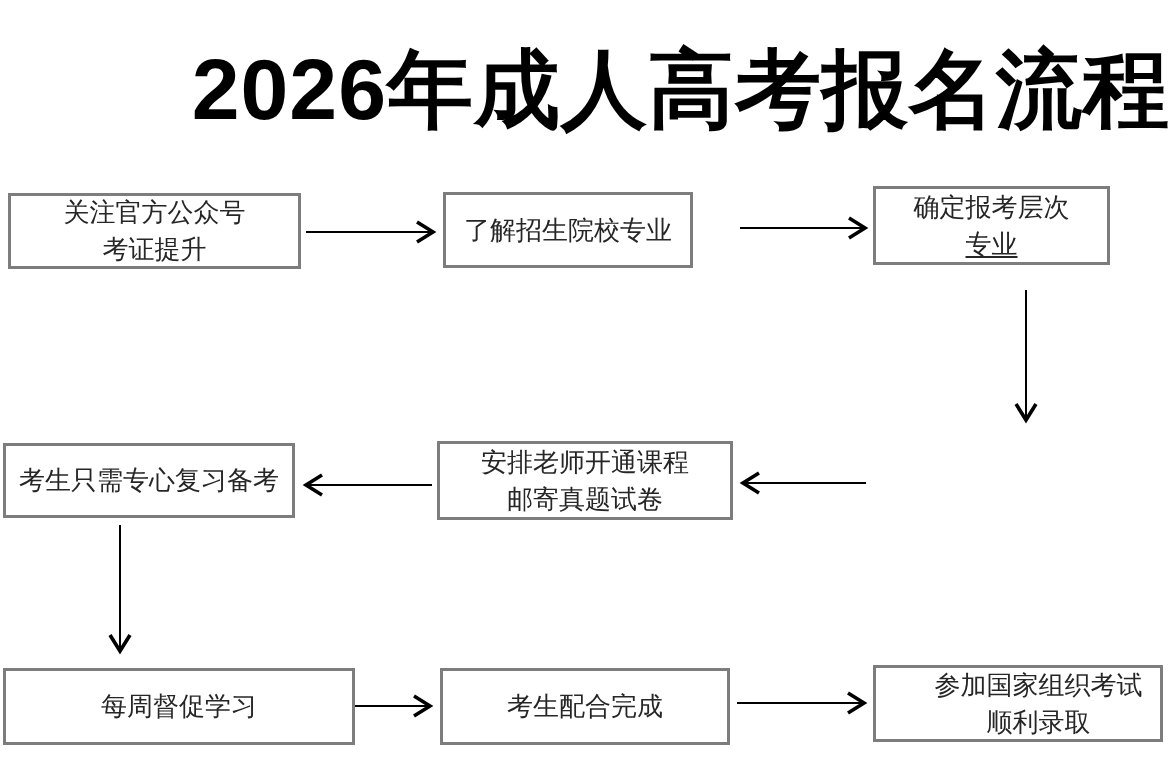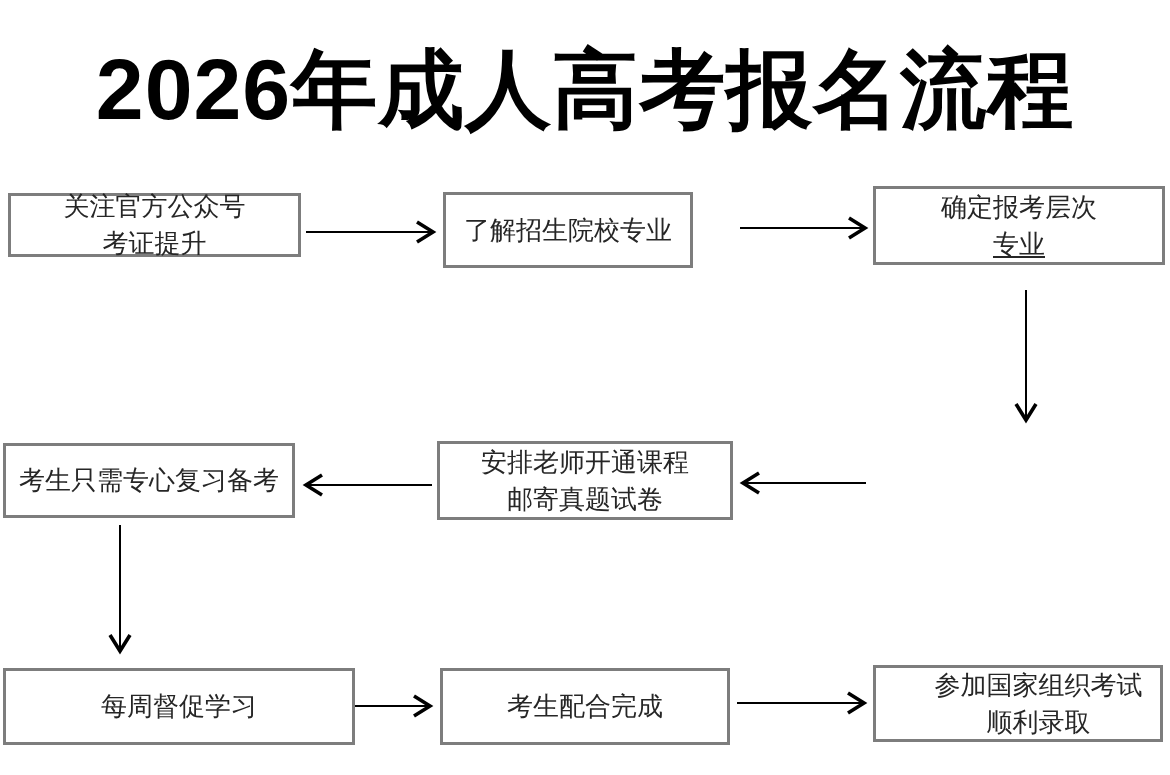--- a/index.html
+++ b/index.html
@@ -13,21 +13,21 @@
     width: 1170px;
     height: 775px;
     background: #ffffff;
     overflow: hidden;
   }
   .title {
     position: absolute;
     top: 32px;
     left: 0;
     width: 100%;
-    text-align: center;
+    text-align: right;
     font-size: 86px;
     font-weight: 900;
     color: #000000;
     letter-spacing: 1px;
     white-space: nowrap;
   }
   .flow-box {
     position: absolute;
     box-sizing: border-box;
     border: 3px solid #7d7d7d;
@@ -37,23 +37,23 @@
     align-items: center;
     justify-content: center;
     text-align: center;
     font-size: 26px;
     line-height: 37px;
     color: #262626;
   }
   .flow-box span { display: block; }
   .underlined { text-decoration: underline; text-underline-offset: 3px; }
 
-  .b1 { left: 8px;   top: 193px; width: 293px; height: 64px; }
+  .b1 { left: 8px;   top: 193px; width: 293px; height: 76px; }
   .b2 { left: 443px; top: 192px; width: 250px; height: 76px; }
-  .b3 { left: 873px; top: 186px; width: 292px; height: 79px; }
+  .b3 { left: 873px; top: 186px; width: 237px; height: 79px; }
   .b4 { left: 3px;   top: 443px; width: 292px; height: 75px; }
   .b5 { left: 437px; top: 441px; width: 296px; height: 79px; font-family: Liberation Serif, serif; }
   .b6 { left: 873px; top: 440px; width: 290px; height: 78px; }
   .b7 { left: 3px;   top: 668px; width: 352px; height: 77px; }
   .b8 { left: 440px; top: 668px; width: 290px; height: 77px; }
   .b9 { left: 873px; top: 665px; width: 290px; height: 77px; padding-left: 41px; }
 
   .arrow-layer {
     position: absolute;
     left: 0; top: 0;

